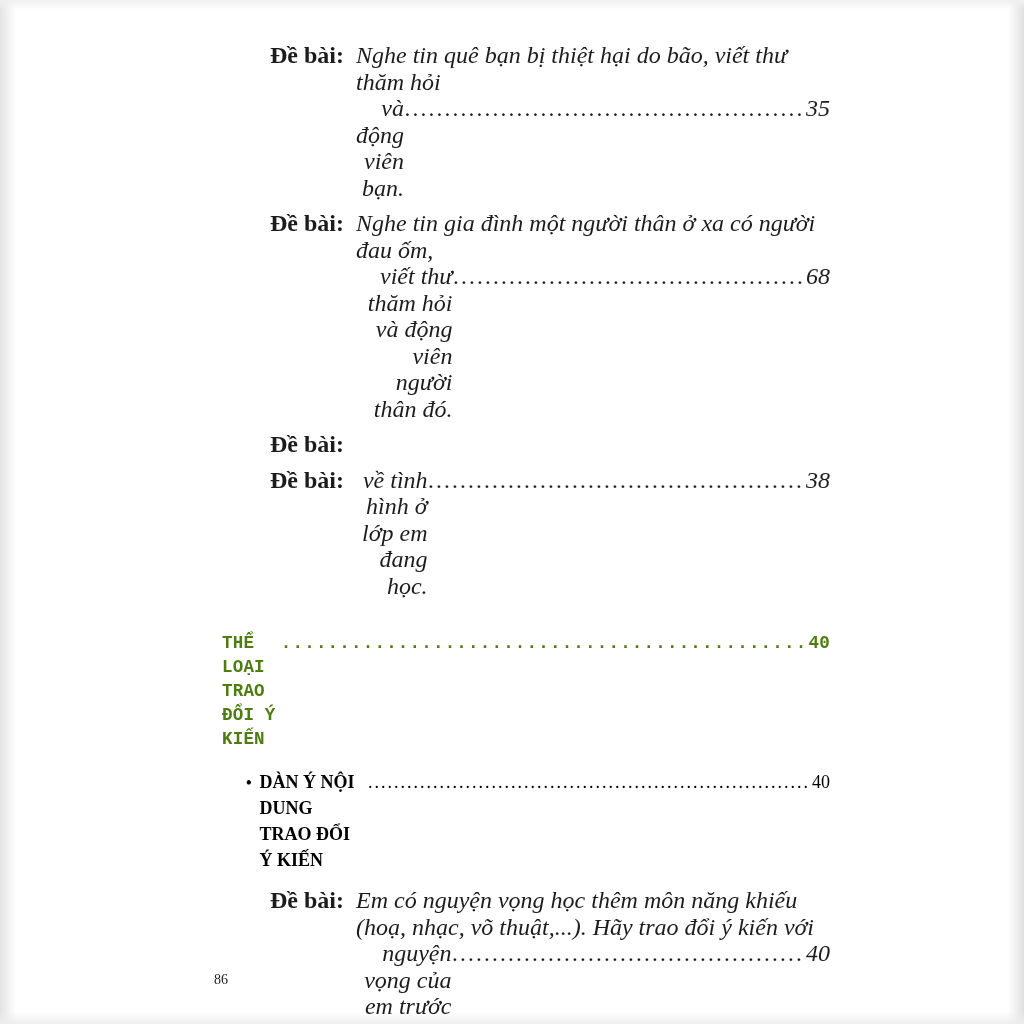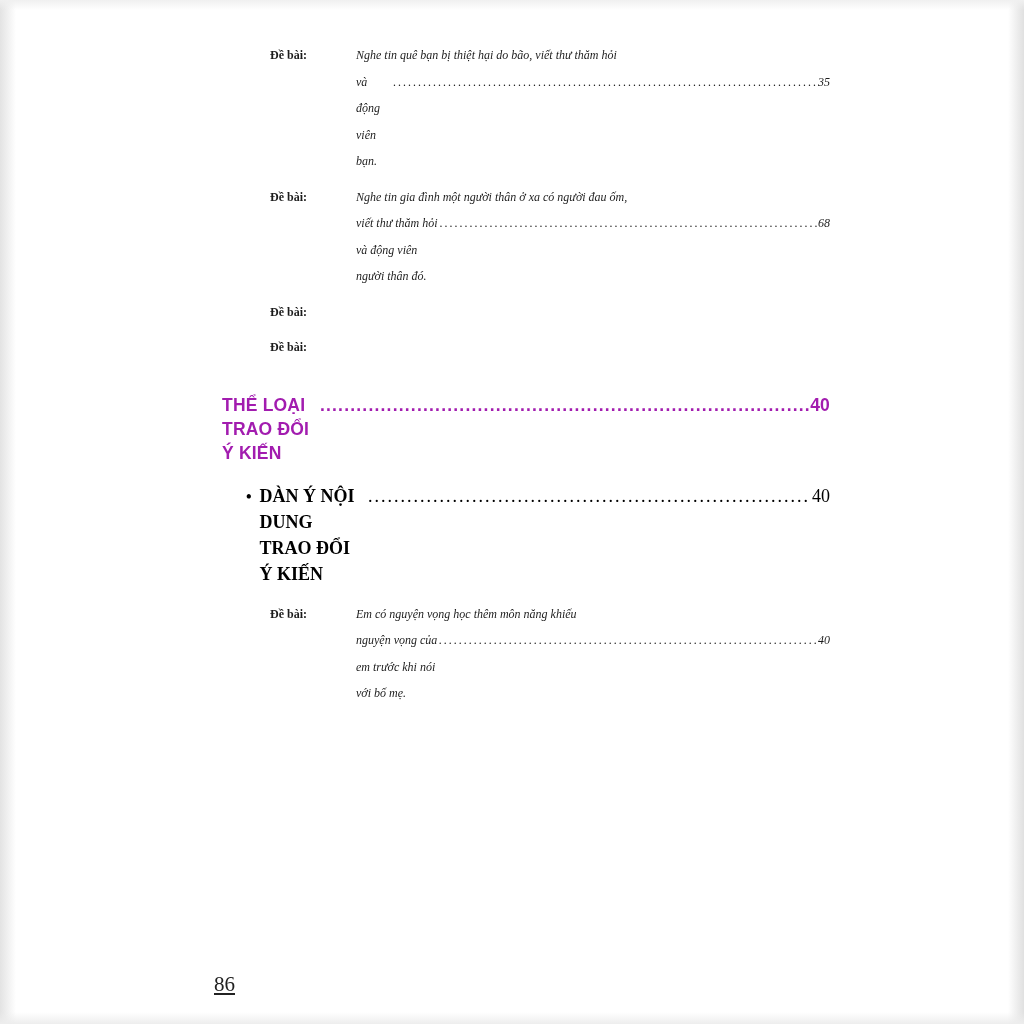--- a/index.html
+++ b/index.html
@@ -40,62 +40,63 @@
     position: absolute;
     left: 222px;
     top: 42px;
     width: 608px;
   }
 
   
   .lastline {
     display: flex;
     align-items: baseline;
+    text-align: right;
   }
   .dots {
     flex: 1 1 auto;
     overflow: hidden;
     white-space: nowrap;
     min-width: 12px;
     margin: 0 1px;
   }
   .dots::after {
     content: "........................................................................................................................................................................................................";
     letter-spacing: 2px;
   }
   .pg {
     flex: 0 0 auto;
   }
 
   
   .entry {
     display: flex;
     margin: 0 0 9px 48px;
-    font-size: 12px;
+    font-size: 24px;
     line-height: 26.5px;
   }
   .entry .label {
     flex: 0 0 86px;
     font-weight: bold;
   }
   .entry .content {
     flex: 1 1 auto;
     min-width: 0;
     font-style: italic;
   }
 
   
   .heading {
     display: flex;
     align-items: baseline;
-    font-family: Liberation Sans, sans-serif;
+    font-family: Liberation Mono, monospace;
     font-weight: bold;
     font-size: 17.5px;
     line-height: 24px;
-    color: #a21caf;
+    color: #4d7c0f;
     margin: 32px 0 18px 0;
     letter-spacing: 0.2px;
   }
   .heading .dots::after { letter-spacing: 1.2px; }
 
   
   .bullet-row {
     display: flex;
     align-items: baseline;
     font-weight: bold;
@@ -109,23 +110,22 @@
     margin-right: 8px;
     font-size: 16px;
   }
   .bullet-row .dots { font-weight: normal; }
   .bullet-row .pg   { font-weight: normal; }
 
   .footer-page-number {
     position: absolute;
     left: 214px;
     top: 972px;
-    font-size: 21px;
+    font-size: 14px;
     color: #222;
-    text-decoration: underline;
   }
 </style>
 </head>
 <body>
 
 <div class="edge-left"></div>
 <div class="edge-right"></div>
 <div class="edge-top"></div>
 <div class="edge-bottom"></div>
 
@@ -154,40 +154,46 @@
       </div>
   </div>
 
   <div class="entry">
     <div class="label">Đề bài:</div>
   </div>
 
   <div class="entry">
     <div class="label">Đề bài:</div>
     <div class="content">
+        <div class="lastline">
+          <span>về tình hình ở lớp em đang học.</span>
+          <span class="dots"></span>
+          <span class="pg">38</span>
+        </div>
       </div>
   </div>
 
   <div class="heading">
     <span>THỂ LOẠI TRAO ĐỔI Ý KIẾN</span>
     <span class="dots"></span>
     <span class="pg">40</span>
   </div>
 
   <div class="bullet-row">
     <span class="bullet">•</span>
     <span>DÀN Ý NỘI DUNG TRAO ĐỔI Ý KIẾN</span>
     <span class="dots"></span>
     <span class="pg">40</span>
   </div>
 
   <div class="entry">
     <div class="label">Đề bài:</div>
     <div class="content">
         <div>Em có nguyện vọng học thêm môn năng khiếu</div>
+        <div>(hoạ, nhạc, võ thuật,...). Hãy trao đổi ý kiến với</div>
         <div class="lastline">
           <span>nguyện vọng của em trước khi nói với bố mẹ.</span>
           <span class="dots"></span>
           <span class="pg">40</span>
         </div>
       </div>
   </div>
 
 </div>
 

